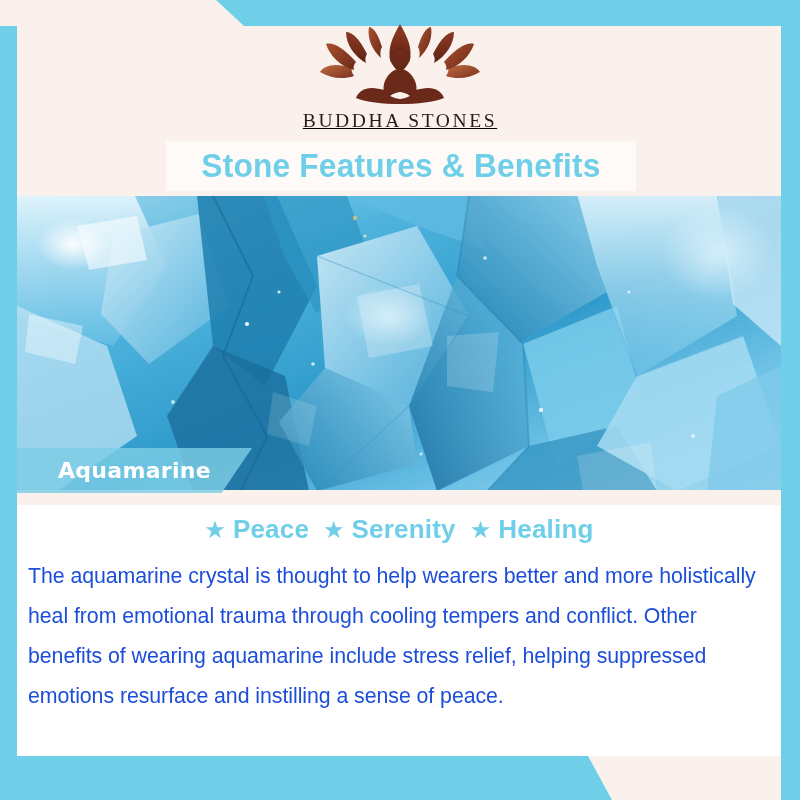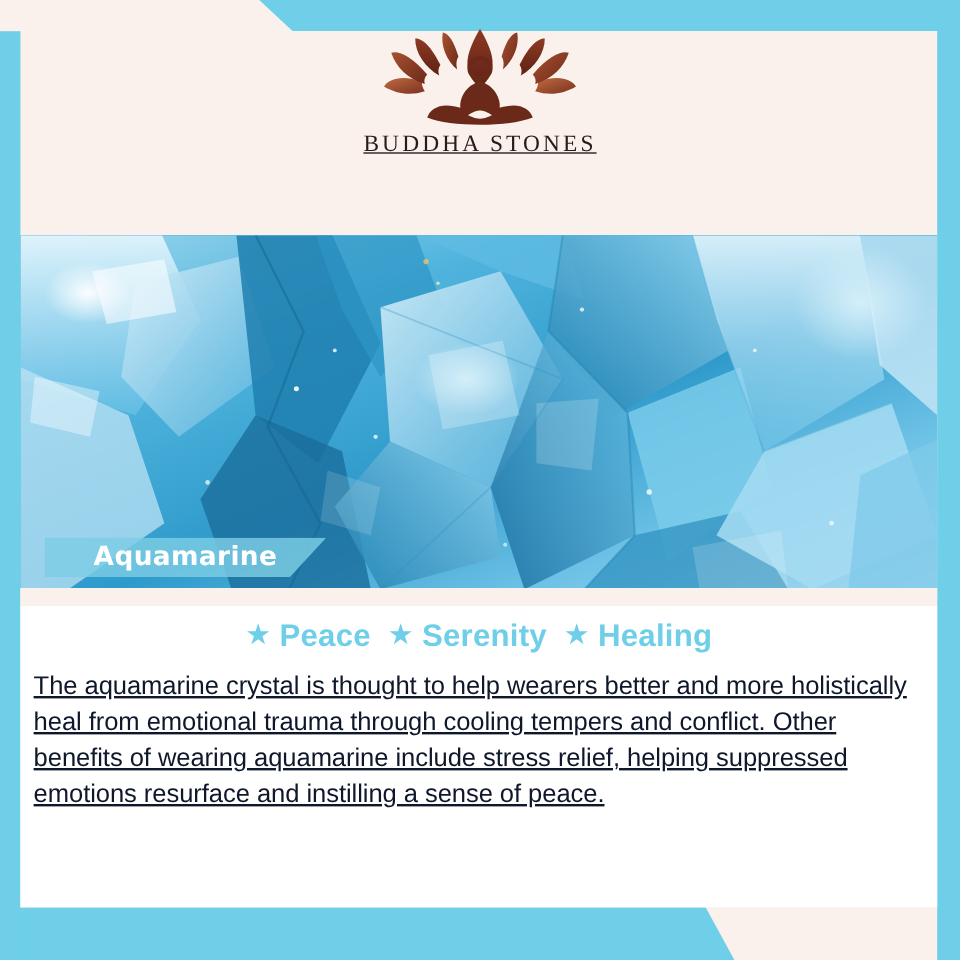--- a/index.html
+++ b/index.html
@@ -128,27 +128,26 @@
     background: #3FA8D8;
   }
   .hero svg { display:block; width:100%; height:100%; }
 
   
   .stone-ribbon {
     position: absolute;
     left: 17px;
     top: 448px;
     width: 235px;
-    height: 33px;
+    height: 45px;
     background: rgba(125, 205, 228, 0.82);
     clip-path: polygon(0 0, 100% 0, 87% 100%, 0 100%);
     z-index: 6;
     display: flex;
     align-items: center;
-    margin-left: 20px;
   }
   .stone-name {
     margin-left: 41px;
     color: #FFFFFF;
     font-size: 22px;
     font-weight: bold;
     letter-spacing: 0.3px;
     font-family: "DejaVu Sans", sans-serif;
   }
 
@@ -199,25 +198,24 @@
   }
   .kw-star.first { margin-left: 0; }
 
   .body-text {
     position: absolute;
     left: 11px;
     top: 51px;
     width: 746px;
     font-family: "Liberation Sans Narrow", "Liberation Sans", sans-serif;
     font-size: 21.3px;
-    line-height: 30px;
-    color: #0f172a;
+    line-height: 40px;
+    color: #1d4ed8;
     text-align: left;
     letter-spacing: -0.05px;
-    text-decoration: underline;
   }
 
   
   .bottom-white {
     position: absolute;
     left: 17px;
     top: 756px;
     width: 764px;
     height: 0px;
     background: #FFFFFF;
@@ -269,20 +267,23 @@
         <path d="M88 46 C80 48 74 54 72 62 C70 70 74 76 80 78 C84 79 88 77 88 74 C88 77 92 79 96 78 C102 76 106 70 104 62 C102 54 96 48 88 46 Z" fill="#6B2A19"></path>
 
         <path d="M60 66 C52 66 46 70 44 76 C54 80 70 82 88 82 C106 82 122 80 132 76 C130 70 124 66 116 66 C108 66 100 70 88 70 C76 70 68 66 60 66 Z" fill="#6B2A19"></path>
 
         <path d="M78 74 C82 71 86 70 88 70 C90 70 94 71 98 74 C94 76 90 77 88 77 C86 77 82 76 78 74 Z" fill="#FAF1EC"></path>
       </svg>
       <span class="logo-text">BUDDHA STONES</span>
     </div>
   </div>
 
+  <div class="title-banner">
+    <span class="title-text">Stone Features &amp; Benefits</span>
+  </div>
 
   <div class="hero">
     <svg viewBox="0 0 764 295" preserveAspectRatio="none" aria-hidden="true">
       <defs>
         <linearGradient id="bgG" x1="0" y1="0" x2="1" y2="1">
           <stop offset="0%" stop-color="#9FD8EE"></stop>
           <stop offset="28%" stop-color="#4FB3DD"></stop>
           <stop offset="55%" stop-color="#2E9ACB"></stop>
           <stop offset="78%" stop-color="#6EC2E6"></stop>
           <stop offset="100%" stop-color="#A9DBF1"></stop>

